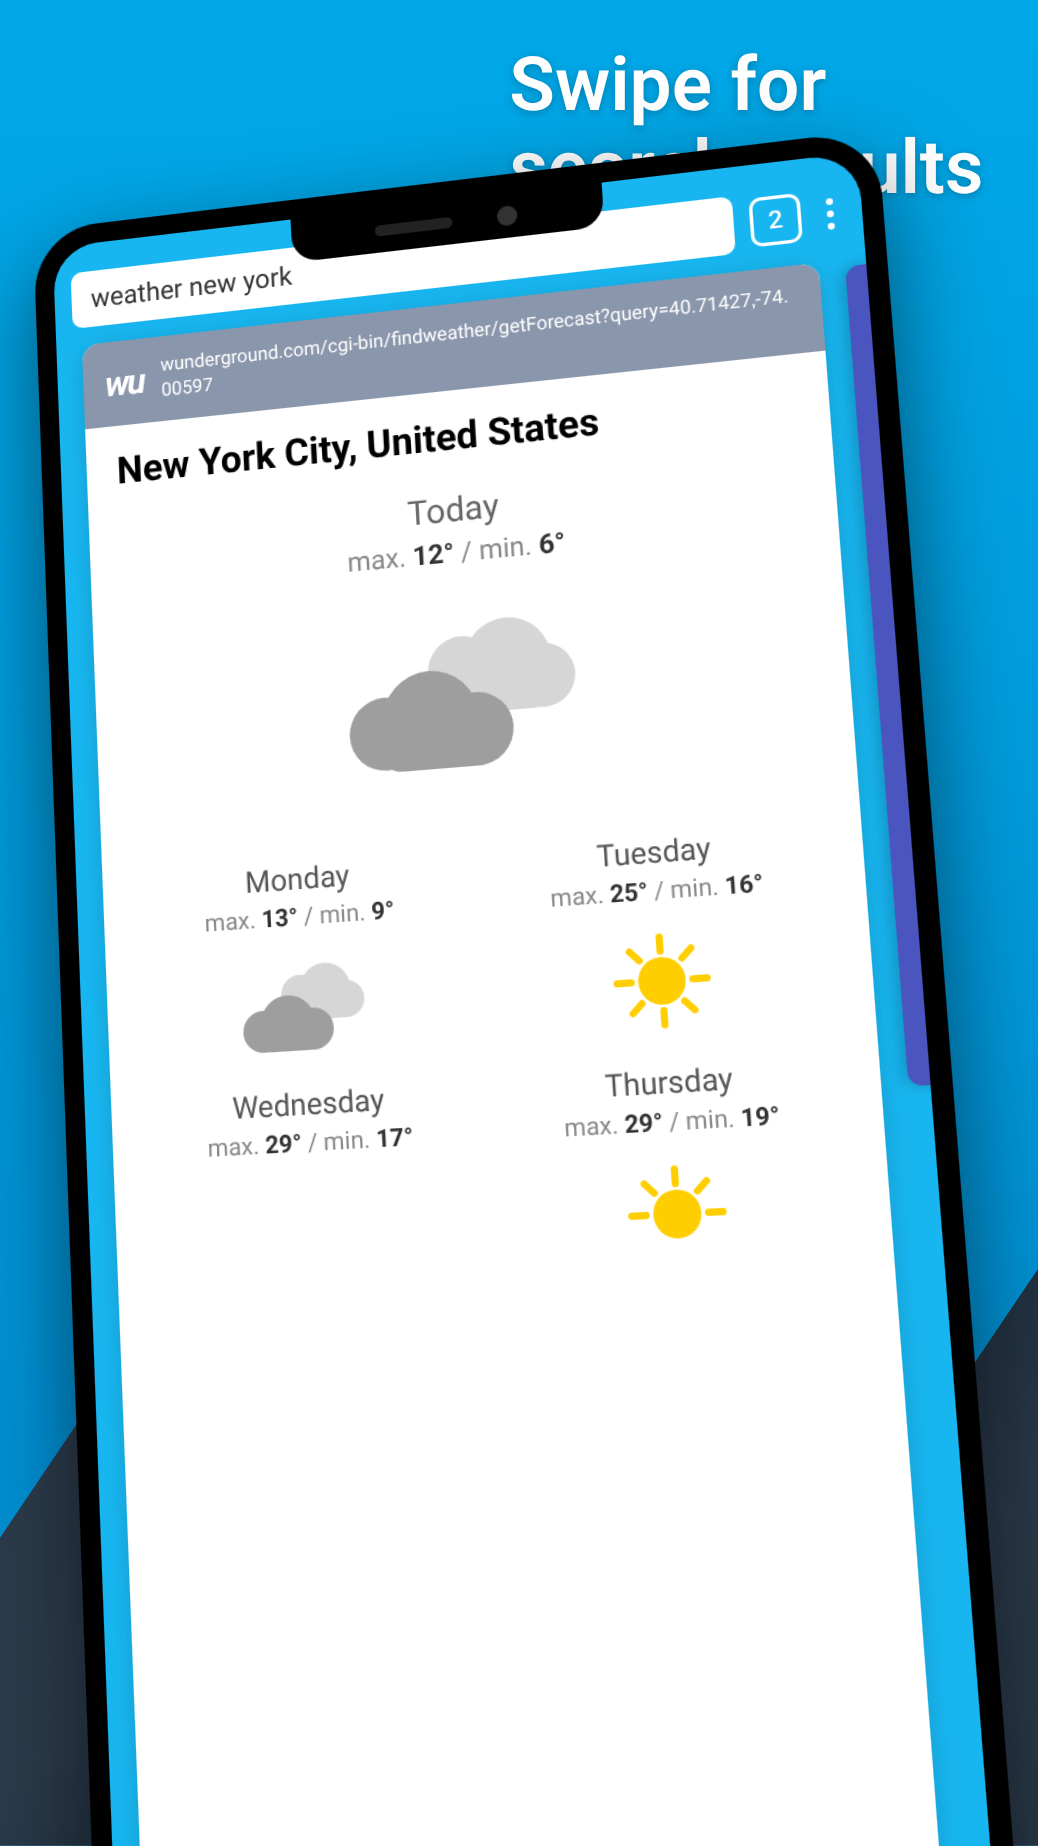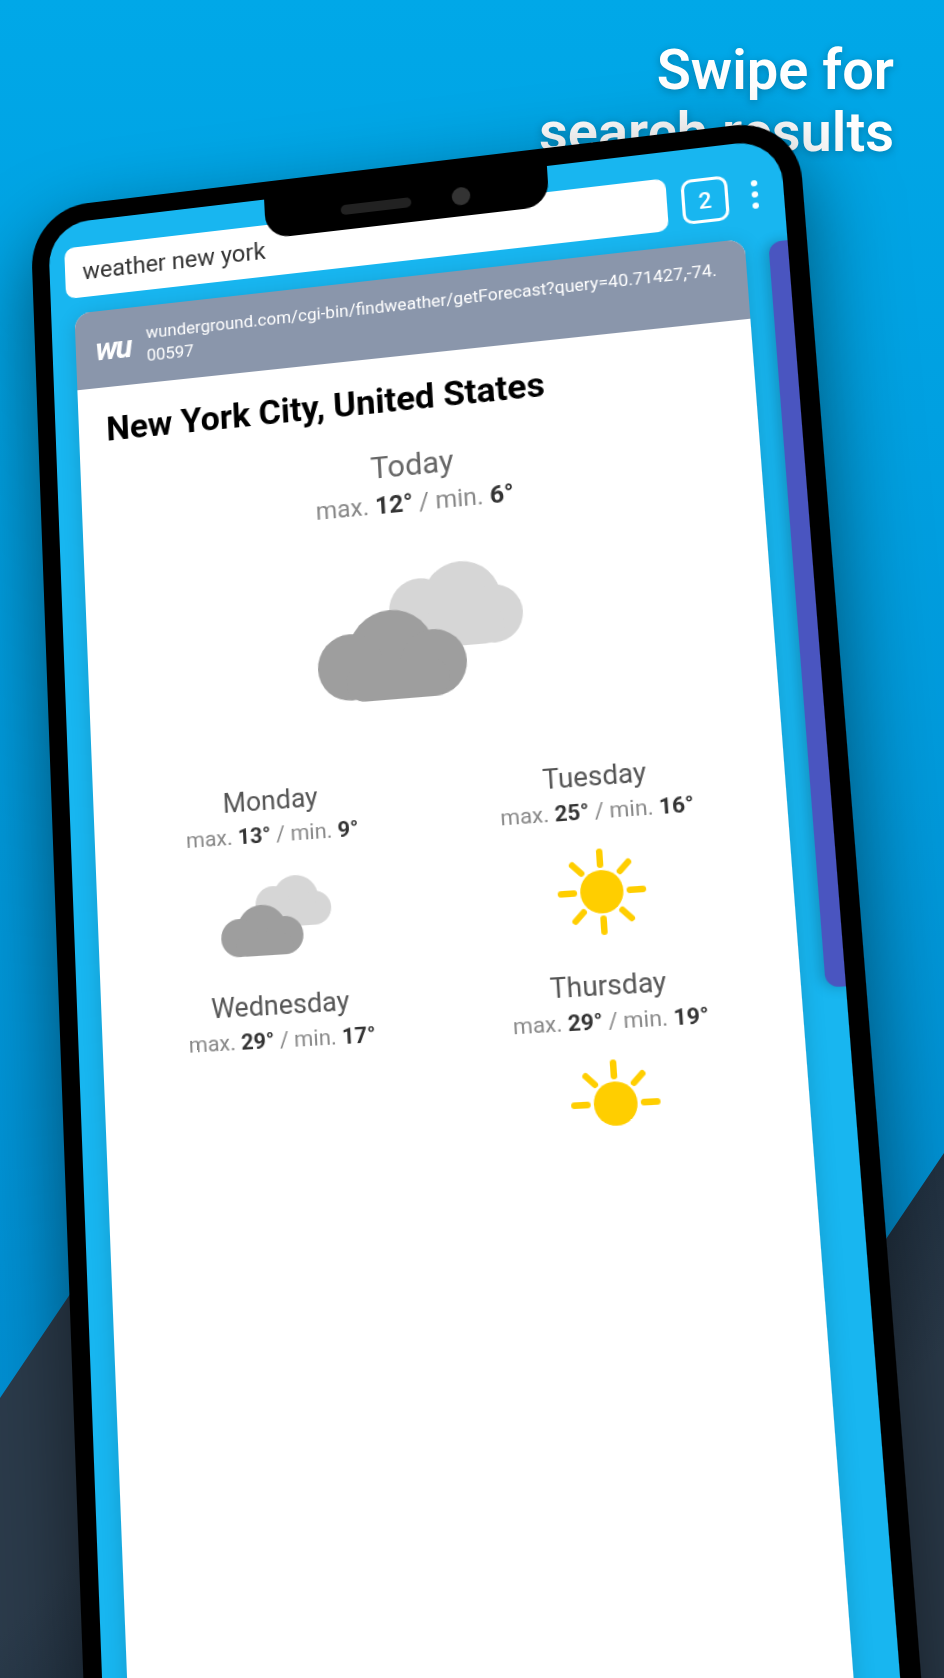--- a/index.html
+++ b/index.html
@@ -10,23 +10,23 @@
   font-family: -apple-system, BlinkMacSystemFont, "Segoe UI", Roboto, sans-serif;
   position: relative;
   overflow: hidden;
 }
 
 
 .headline {
   position: absolute;
   top: 40px;
   right: 50px;
-  text-align: right;
+  text-align: left;
   color: #fff;
-  font-size: 56px;
+  font-size: 68px;
   font-weight: 600;
   line-height: 1.1;
   text-shadow: 0 2px 8px rgba(0,0,0,0.25);
 }
 
 
 .mountain {
   position: absolute;
   bottom: 0;
   left: 0;

